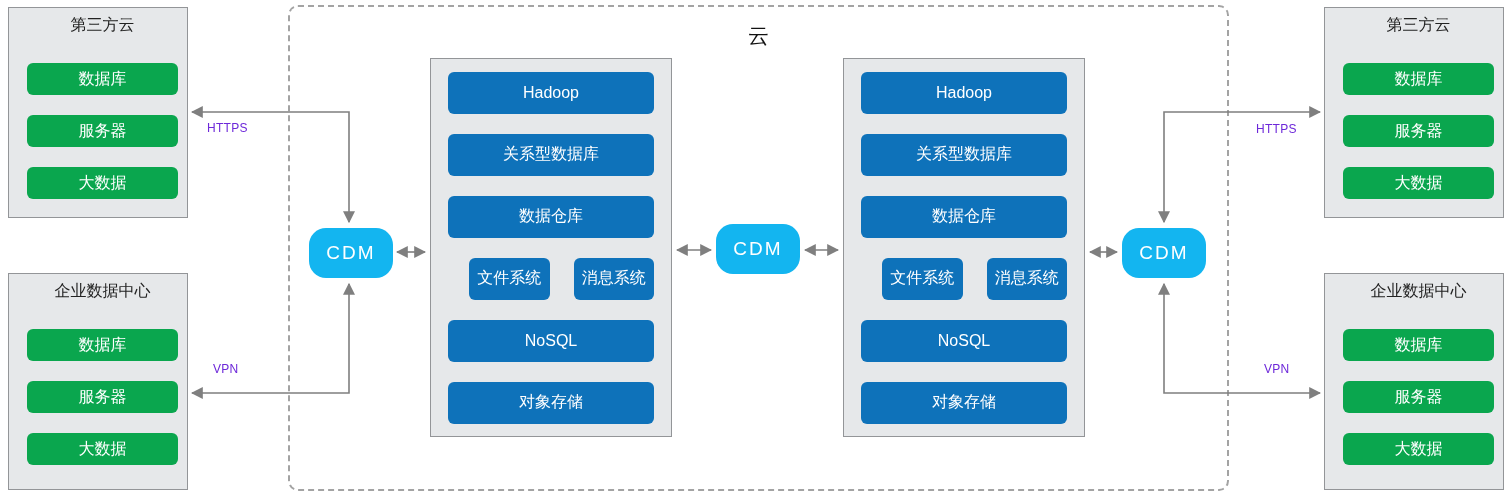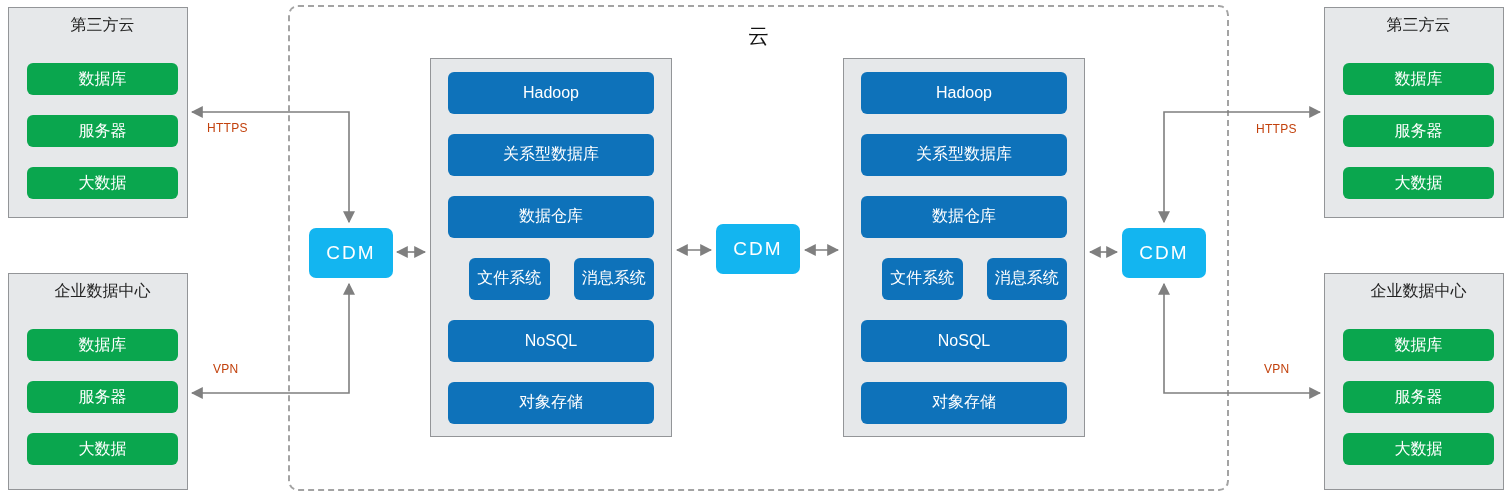--- a/index.html
+++ b/index.html
@@ -54,28 +54,28 @@
     display:flex;flex-direction:column;
     padding:14px 17px;gap:20px;justify-content:center;
   }
   .btn.blue{background:var(--blue);height:42px;}
   .half-row{display:flex;gap:24px;flex:0 0 auto;padding-left:21px;}
   .half-row .btn{flex:1;}
   
   .cdm{
     position:absolute;width:84px;height:50px;
     background:var(--cyan);
-    border-radius:7px;
+    border-radius:17px;
     color:#fff;font-size:19px;letter-spacing:2px;
     display:flex;align-items:center;justify-content:center;
   }
   
   .conn-label{
     position:absolute;
-    font-size:12px;color:#c2410c;letter-spacing:0.3px;
+    font-size:12px;color:#6d28d9;letter-spacing:0.3px;
   }
   
   svg.arrows{
     position:absolute;left:0;top:0;width:1512px;height:496px;
     pointer-events:none;
   }
   svg.arrows path{
     fill:none;stroke:var(--arrow);stroke-width:1.6;
   }
 </style>

